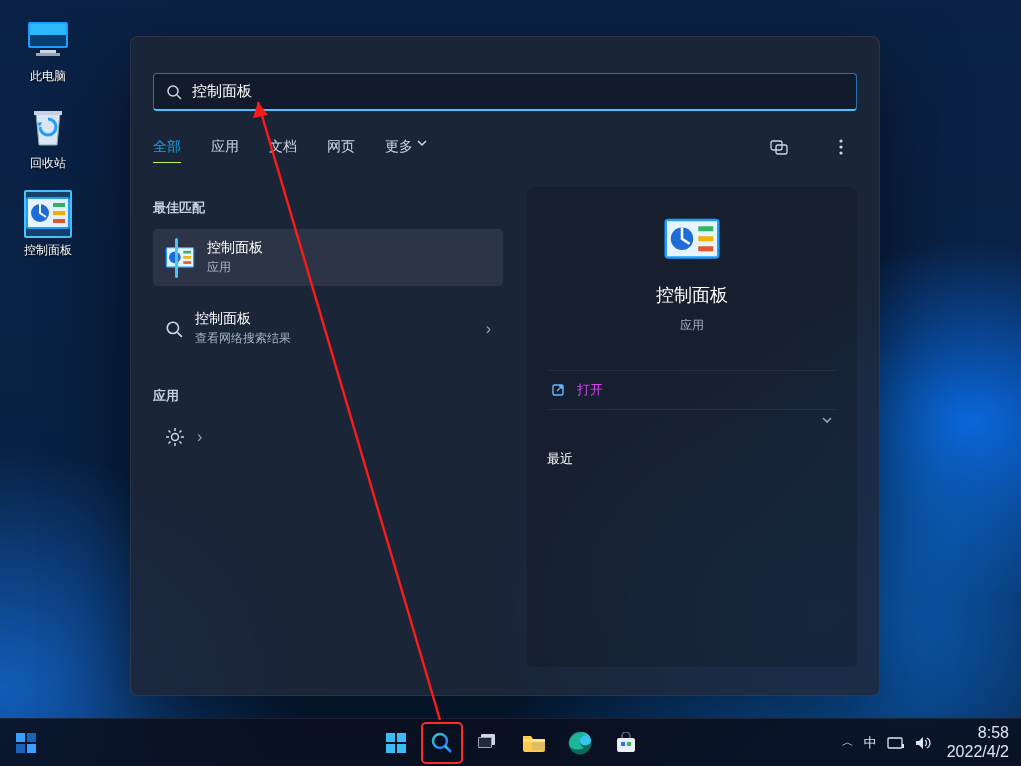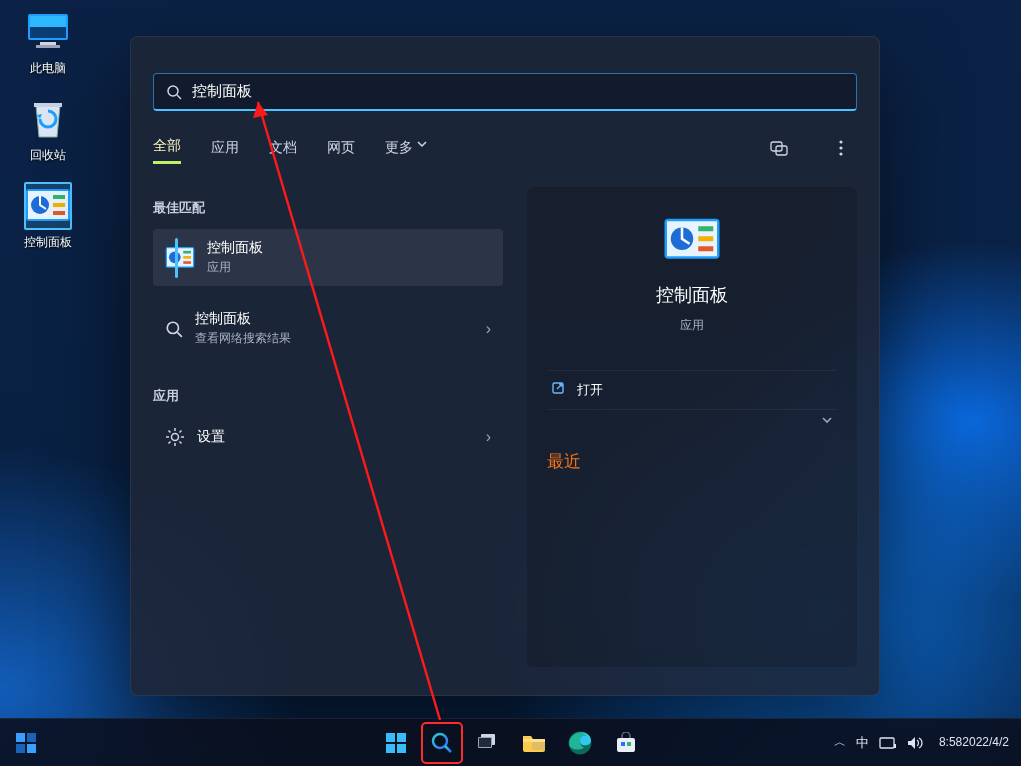--- a/index.html
+++ b/index.html
@@ -4,69 +4,69 @@
 <style>
   *{box-sizing:border-box;margin:0;padding:0;font-family:"Segoe UI","Microsoft YaHei",sans-serif;-webkit-font-smoothing:antialiased}
   html,body{width:1021px;height:766px;overflow:hidden;background:#0b2348;position:relative;color:#fff}
   
   .wp{position:absolute;inset:0;background:
       radial-gradient(600px 500px at 80% 80%,#0d6ed6 0%,transparent 55%),
       radial-gradient(500px 400px at 0% 90%,#125db9 0%,transparent 60%),
       radial-gradient(400px 300px at 95% 55%,#0a66da 0%,transparent 60%),
       linear-gradient(#0b2246,#072041);}
   
-  .desk{position:absolute;left:0;top:0;width:120px}
+  .desk{position:absolute;left:0;top:8px;width:120px}
   .di{width:84px;display:flex;flex-direction:column;align-items:center;gap:4px;margin:8px 0 18px 6px;cursor:pointer}
   .di .lbl{font-size:12px;text-align:center;text-shadow:0 1px 2px #000}
   .di.sel .icn{outline:2px solid #4cc2ff;outline-offset:-2px;background:rgba(76,194,255,.2);border-radius:2px}
   .icn{width:48px;height:48px;display:flex;align-items:center;justify-content:center}
   
   .panel{position:absolute;left:130px;top:36px;width:750px;height:660px;
          background:rgba(30,38,55,.88);backdrop-filter:blur(30px);
          border:1px solid rgba(255,255,255,.07);border-radius:8px;
          box-shadow:0 30px 80px rgba(0,0,0,.55)}
   .sbox{position:absolute;left:22px;right:22px;top:36px;height:38px;
         background:#111b2d;border:1px solid #2e6fb1;border-bottom:2px solid #4cc2ff;border-radius:4px;
         display:flex;align-items:center;padding:0 12px;gap:10px}
   .sbox input{flex:1;background:transparent;border:none;outline:none;color:#fff;font-size:15px}
   .tabs{position:absolute;left:22px;right:22px;top:94px;display:flex;align-items:center;gap:30px;font-size:14px;color:#cfd6e4}
   .tab{padding:6px 0;cursor:pointer}
-  .tab.active{color:#fef9c3;border-bottom:3px solid #bef264}
+  .tab.active{color:#0ea5e9;border-bottom:1px solid #bef264}
   .tabs .sp{flex:1}
   .iconbtn{width:32px;height:32px;border-radius:4px;display:flex;align-items:center;justify-content:center;cursor:pointer}
   
   .lcol{position:absolute;left:22px;top:150px;width:350px}
   .sect{font-size:13px;color:#c7cedc;margin:30px 0 12px;font-weight:600}
   .sect:first-child{margin-top:12px}
   .row{display:flex;align-items:center;gap:12px;padding:10px 12px;border-radius:4px;cursor:pointer}
   .row.sel{background:rgba(255,255,255,.08)}
   .row.sel::before{content:"";position:absolute;left:22px;width:3px;height:40px;background:#4cc2ff;border-radius:2px}
   .row .t1{font-size:14px}
   .row .t2{font-size:12px;color:#a9b2c3;margin-top:2px}
   .row .txt{flex:1}
   .chev{color:#9aa4b6}
   
   .rpane{position:absolute;right:22px;top:150px;width:330px;background:rgba(0,0,0,.15);border-radius:6px;height:480px;padding:28px 20px}
   .rpane .big{display:flex;flex-direction:column;align-items:center;gap:10px}
   .rpane .name{font-size:18px;margin-top:8px}
   .rpane .sub{font-size:12px;color:#a9b2c3}
-  .rlink{display:flex;gap:12px;font-size:13px;color:#ffffff;padding:10px 4px;cursor:pointer;border-top:1px solid rgba(255,255,255,.06)}
+  .rlink{display:flex;align-items:center;gap:12px;font-size:13px;color:#d946ef;padding:10px 4px;cursor:pointer;border-top:1px solid rgba(255,255,255,.06)}
   .rlinks{margin-top:36px}
   .rlink:first-child{border-top:1px solid rgba(255,255,255,.06)}
   .expand{display:flex;justify-content:flex-end;padding:4px}
   .recent{margin-top:20px}
-  .recent .hd{font-size:17px;color:#f97316;margin-bottom:10px}
+  .recent .hd{font-size:13px;color:#ffffff;margin-bottom:10px}
   
   .taskbar{position:absolute;left:0;right:0;bottom:0;height:48px;background:rgba(10,15,30,.88);backdrop-filter:blur(20px);border-top:1px solid rgba(255,255,255,.07);display:flex;align-items:center}
   .tleft{position:absolute;left:6px;display:flex;align-items:center}
   .tcenter{margin:0 auto;display:flex;align-items:center;gap:6px}
   .tright{position:absolute;right:6px;display:flex;align-items:center;gap:10px;font-size:12px;color:#dfe6f3}
   .tb{width:40px;height:40px;border-radius:4px;display:flex;align-items:center;justify-content:center;cursor:pointer;position:relative}
   .tb.boxed{outline:2px solid #ff2a2a;outline-offset:-1px}
-  .clock{display:flex;flex-direction:row;align-items:flex-end;line-height:1.15;font-size:12px;padding:0 6px;cursor:pointer}
+  .clock{display:flex;flex-direction:column;align-items:flex-end;line-height:1.15;font-size:16px;padding:0 6px;cursor:pointer}
   
   .ann{position:absolute;pointer-events:none;z-index:50}
   svg{display:block}
 </style>
 </head>
 <body>
 
 <div class="wp"></div>
 
 <div class="desk">
@@ -173,23 +173,20 @@
       </div>
       <span class="chev">›</span>
     </div>
 
     <div class="sect">应用</div>
     <div class="row">
       <svg width="20" height="20" viewBox="0 0 20 20">
           <circle cx="10" cy="10" r="3.5" fill="none" stroke="#cfd6e4" stroke-width="1.5"></circle>
           <path d="M10 1v3M10 16v3M1 10h3M16 10h3M3.5 3.5l2 2M14.5 14.5l2 2M16.5 3.5l-2 2M5.5 14.5l-2 2" stroke="#cfd6e4" stroke-width="1.5"></path>
         </svg>
-      <div class="txt">
-        <div class="t1">设置</div>
-      </div>
       <span class="chev">›</span>
     </div>
   </div>
 
   <div class="rpane">
     <div class="big">
       <svg width="58" height="50" viewBox="0 0 46 40">
           <rect x="1" y="3" width="44" height="32" rx="3" fill="#1e9fff"></rect>
           <rect x="3" y="5" width="40" height="28" fill="#e7f3ff"></rect>
           <circle cx="15" cy="19" r="9" fill="#1e6dd6"></circle>

